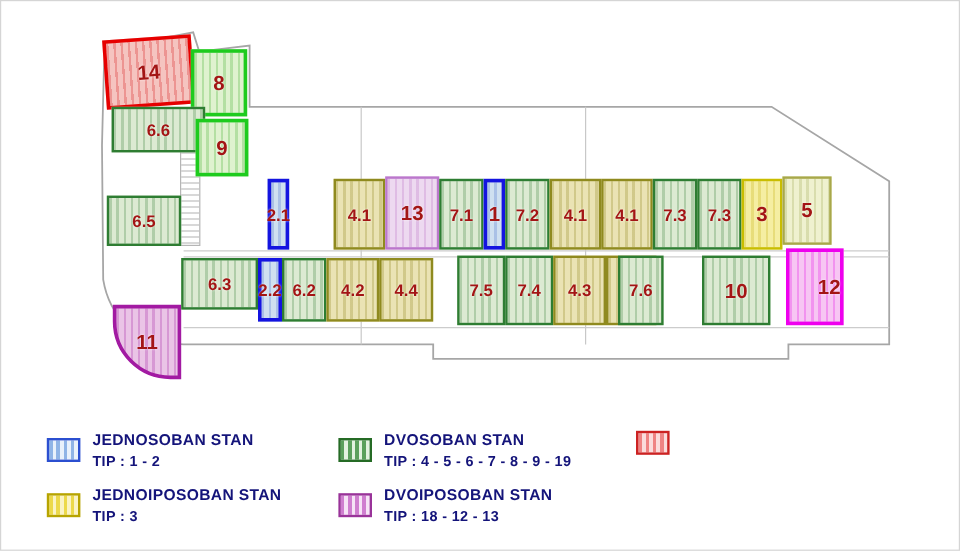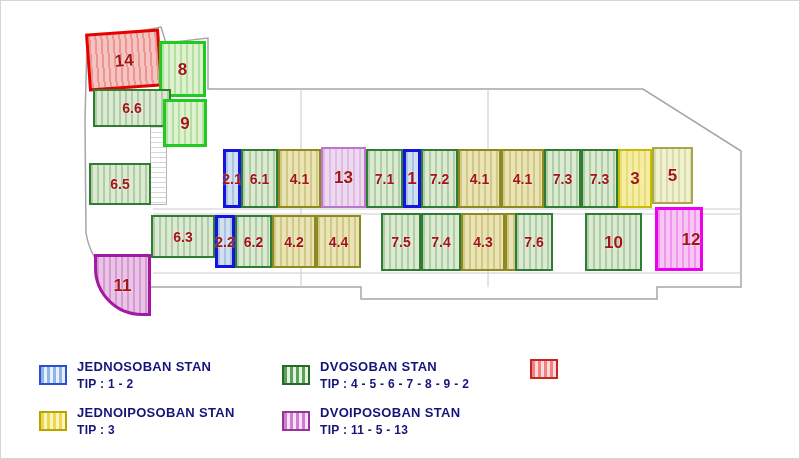--- a/index.html
+++ b/index.html
@@ -90,23 +90,20 @@
   <div class="unit c-lime" style="left:162px;top:98px;width:44px;height:48px">
     <span class="num big">9</span>
     </div>
   <div class="unit c-green" style="left:88px;top:162px;width:62px;height:42px">
     <span class="num">6.5</span>
     </div>
 
   <div class="unit c-blue" style="left:222px;top:148px;width:18px;height:59px">
     <span class="num">2.1</span>
     </div>
-  <div class="unit c-green" style="left:240px;top:148px;width:37px;height:59px">
-    <span class="num">6.1</span>
-    </div>
   <div class="unit c-olive" style="left:277px;top:148px;width:43px;height:59px">
     <span class="num">4.1</span>
     </div>
   <div class="unit c-pink" style="left:320px;top:146px;width:45px;height:61px">
     <span class="num big">13</span>
     </div>
   <div class="unit c-green" style="left:365px;top:148px;width:37px;height:59px">
     <span class="num">7.1</span>
     </div>
   <div class="unit c-blue" style="left:402px;top:148px;width:18px;height:59px">
@@ -185,27 +182,27 @@
     <span class="swatch sw-yellow"></span>
     <span class="ltext">
       <span class="ltitle">JEDNOIPOSOBAN  STAN</span>
       <span class="ltip">TIP : 3</span>
     </span>
   </div>
   <div class="legend-item" style="left:281px;top:358px">
     <span class="swatch sw-green"></span>
     <span class="ltext">
       <span class="ltitle">DVOSOBAN  STAN</span>
-      <span class="ltip">TIP : 4 - 5 - 6 - 7 - 8 - 9 - 2</span>
+      <span class="ltip">TIP : 4 - 5 - 6 - 7 - 8 - 9 - 19</span>
     </span>
   </div>
   <div class="legend-item" style="left:281px;top:404px">
     <span class="swatch sw-purple"></span>
     <span class="ltext">
       <span class="ltitle">DVOIPOSOBAN  STAN</span>
-      <span class="ltip">TIP : 11 - 5 - 13</span>
+      <span class="ltip">TIP : 18 - 12 - 13</span>
     </span>
   </div>
   <div class="legend-item" style="left:529px;top:358px">
     <span class="swatch sw-red"></span>
   </div>
 
 </div>
 
 </body></html>

